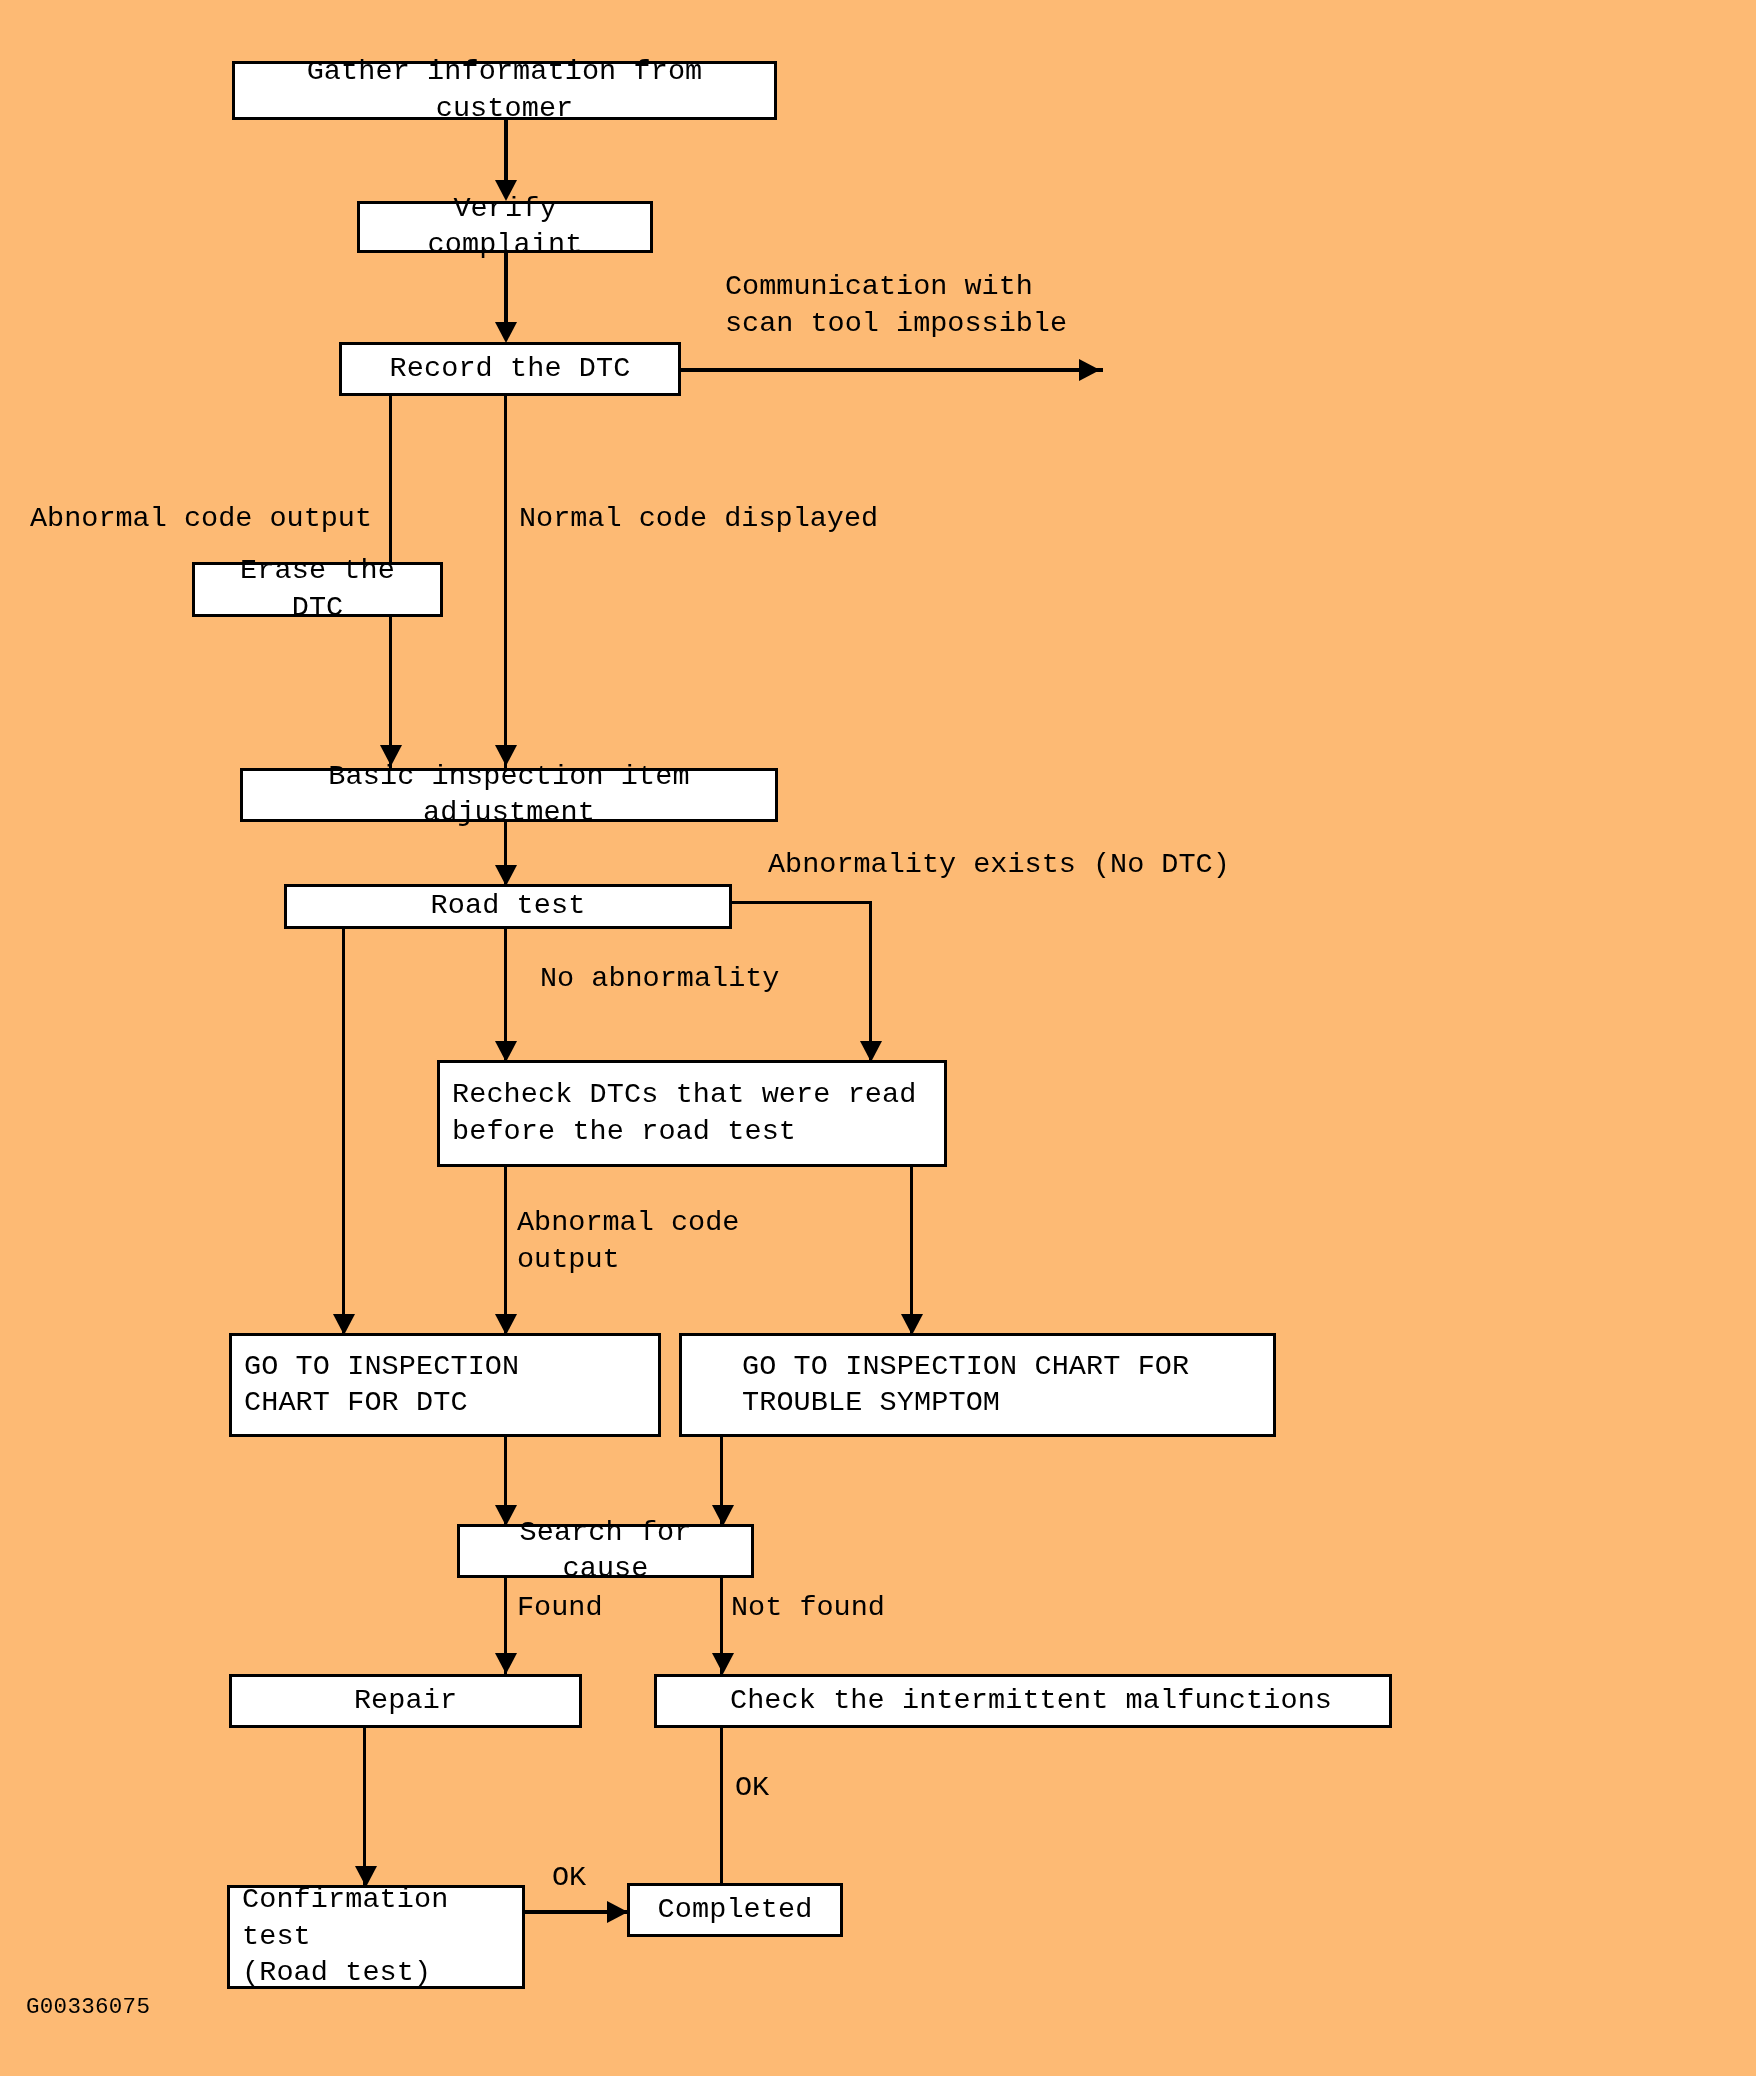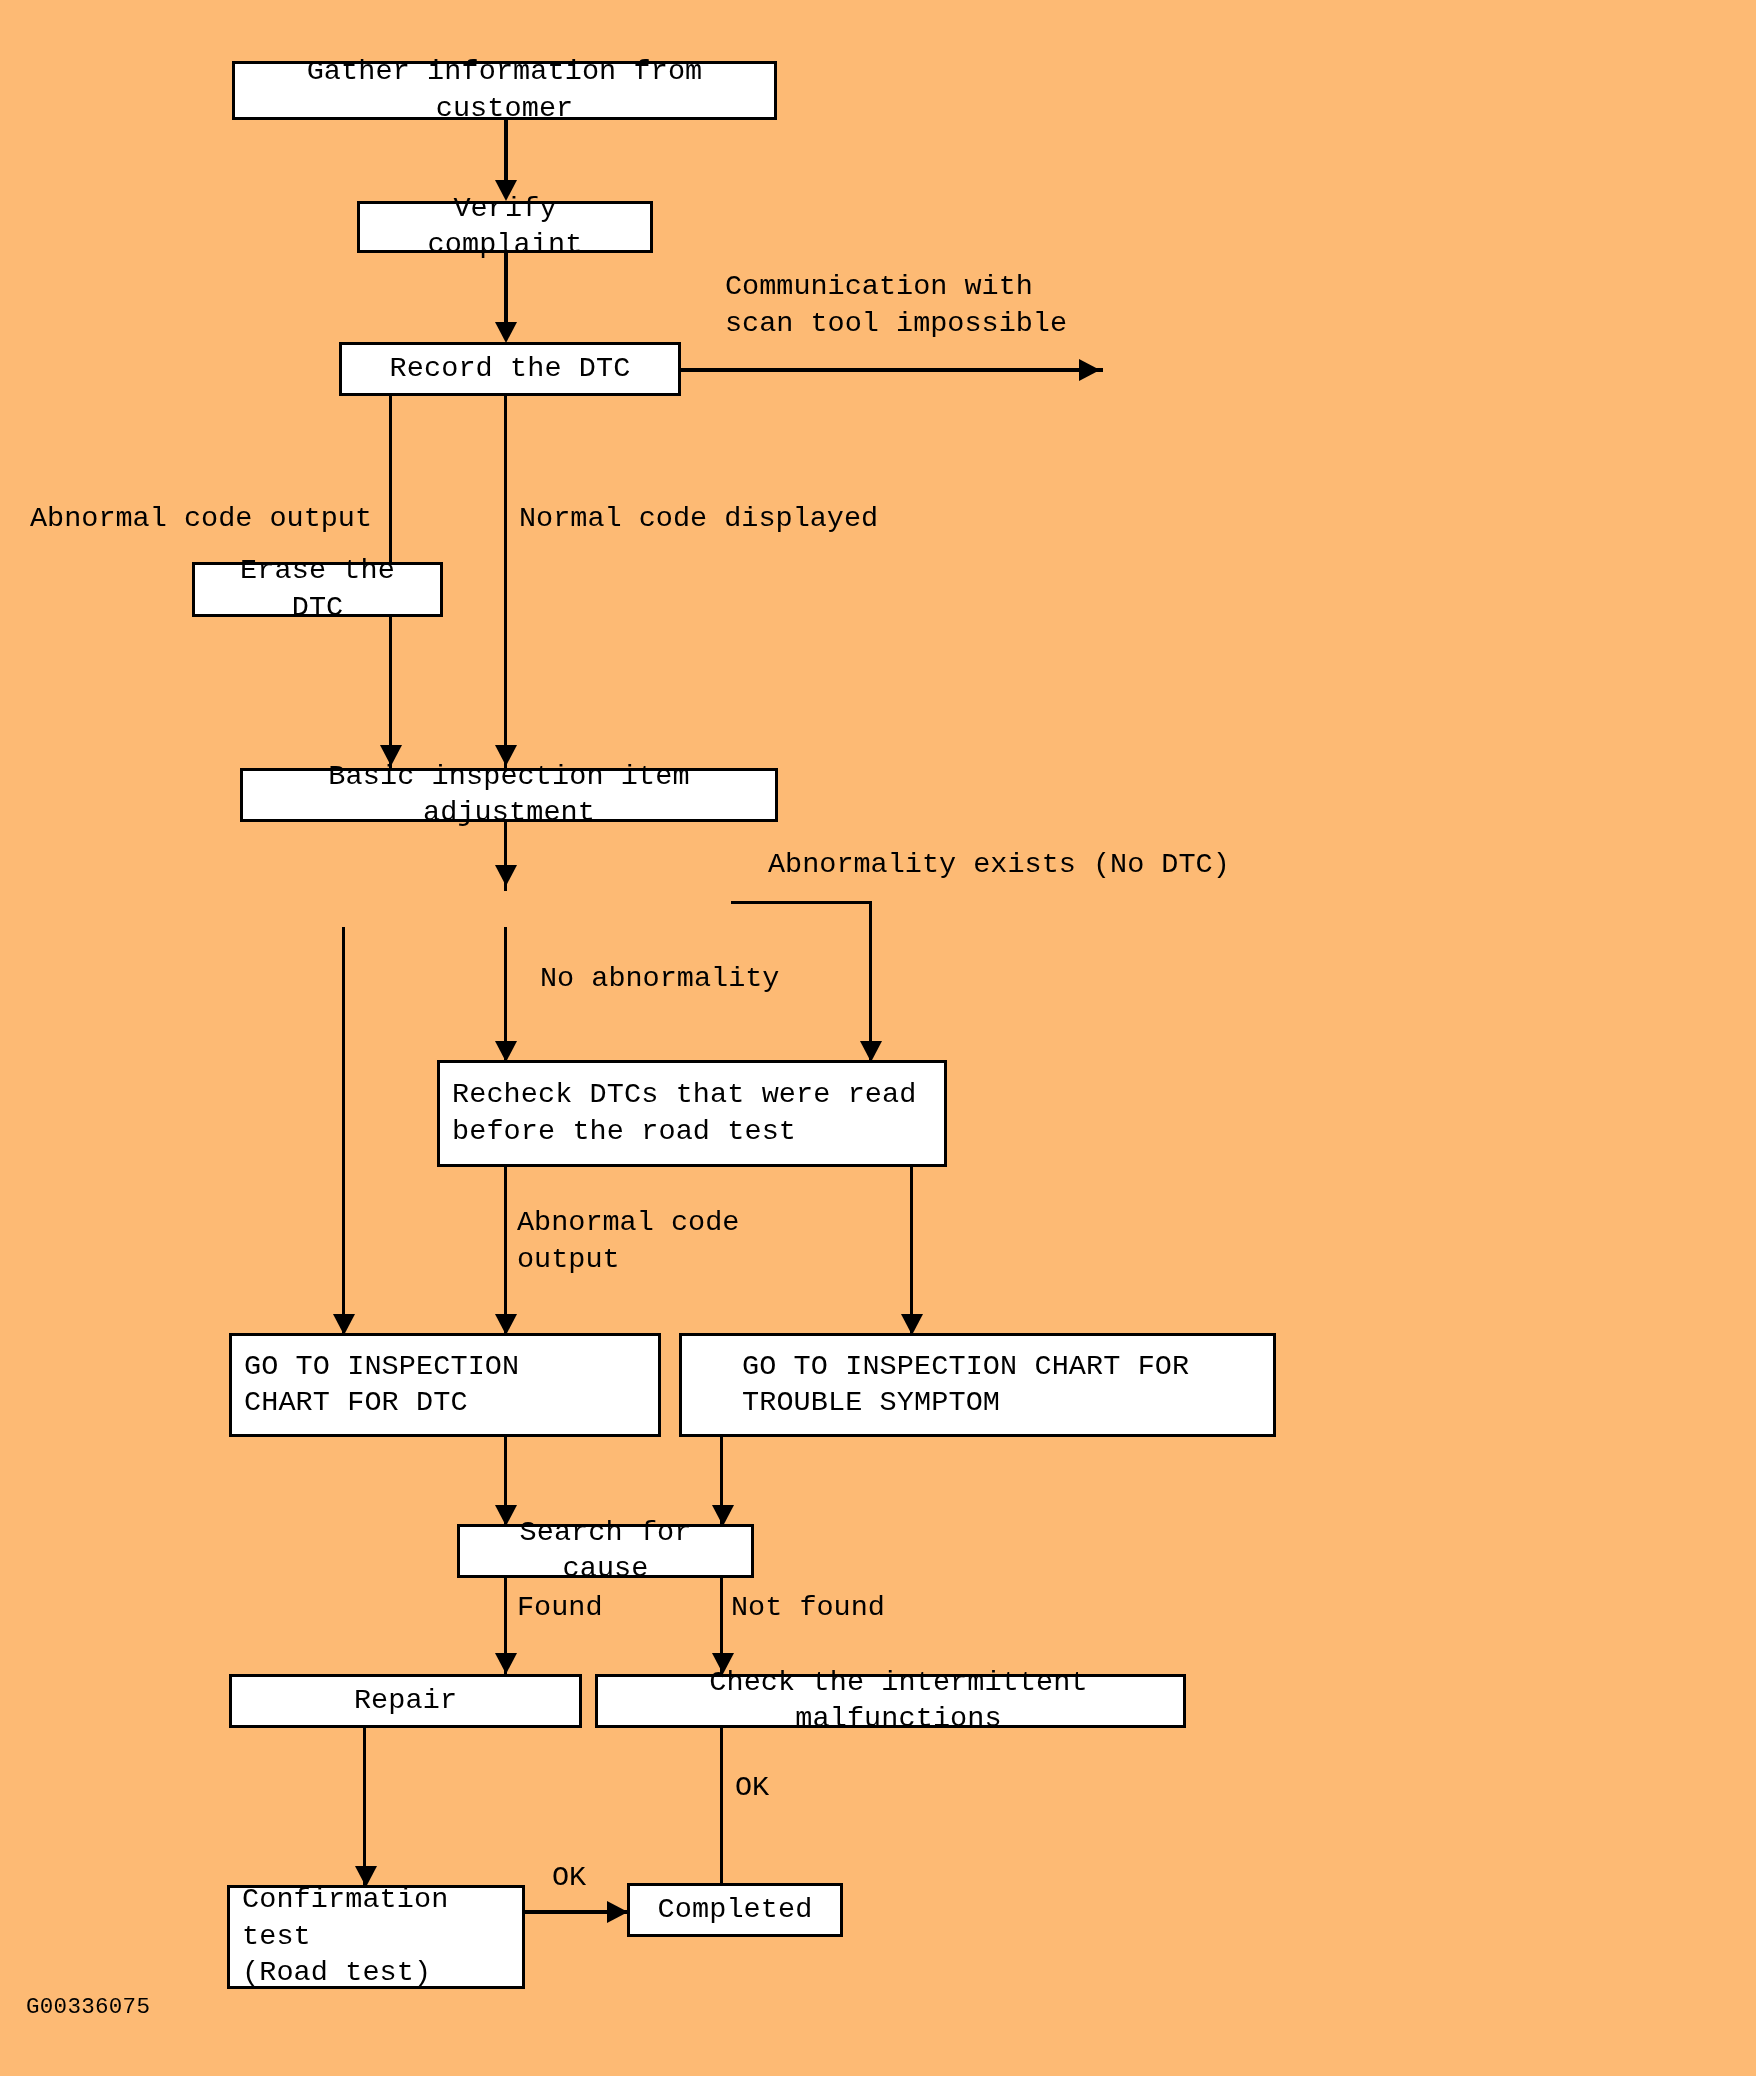--- a/index.html
+++ b/index.html
@@ -154,20 +154,23 @@
 
 
   <div class="node center" style="left:192px; top:562px; width:251px; height:55px;">
     <span class="txt">Erase the DTC</span>
   </div>
 
   <div class="node center" style="left:240px; top:768px; width:538px; height:54px;">
     <span class="txt">Basic inspection item adjustment</span>
   </div>
 
+  <div class="node center" style="left:284px; top:884px; width:448px; height:45px;">
+    <span class="txt">Road test</span>
+  </div>
 
   <div class="node left" style="left:229px; top:1333px; width:432px; height:104px;">
     <span class="txt">GO TO INSPECTION
 CHART FOR DTC</span>
   </div>
 
   <div class="node left" style="left:437px; top:1060px; width:510px; height:107px;">
     <span class="txt">Recheck DTCs that were read
 before the road test</span>
   </div>
@@ -178,21 +181,21 @@
   </div>
 
   <div class="node center" style="left:457px; top:1524px; width:297px; height:54px;">
     <span class="txt">Search for cause</span>
   </div>
 
   <div class="node center" style="left:229px; top:1674px; width:353px; height:54px;">
     <span class="txt">Repair</span>
   </div>
 
-  <div class="node center" style="left:595px; top:1674px; width:591px; height:54px;padding-left:16px;">
+  <div class="node center" style="left:654px; top:1674px; width:738px; height:54px;padding-left:16px;">
     <span class="txt">Check the intermittent malfunctions</span>
   </div>
 
   <div class="node left" style="left:227px; top:1885px; width:298px; height:104px;">
     <span class="txt">Confirmation test
 (Road test)</span>
   </div>
 
   <div class="node center" style="left:627px; top:1883px; width:216px; height:54px;">
     <span class="txt">Completed</span>

